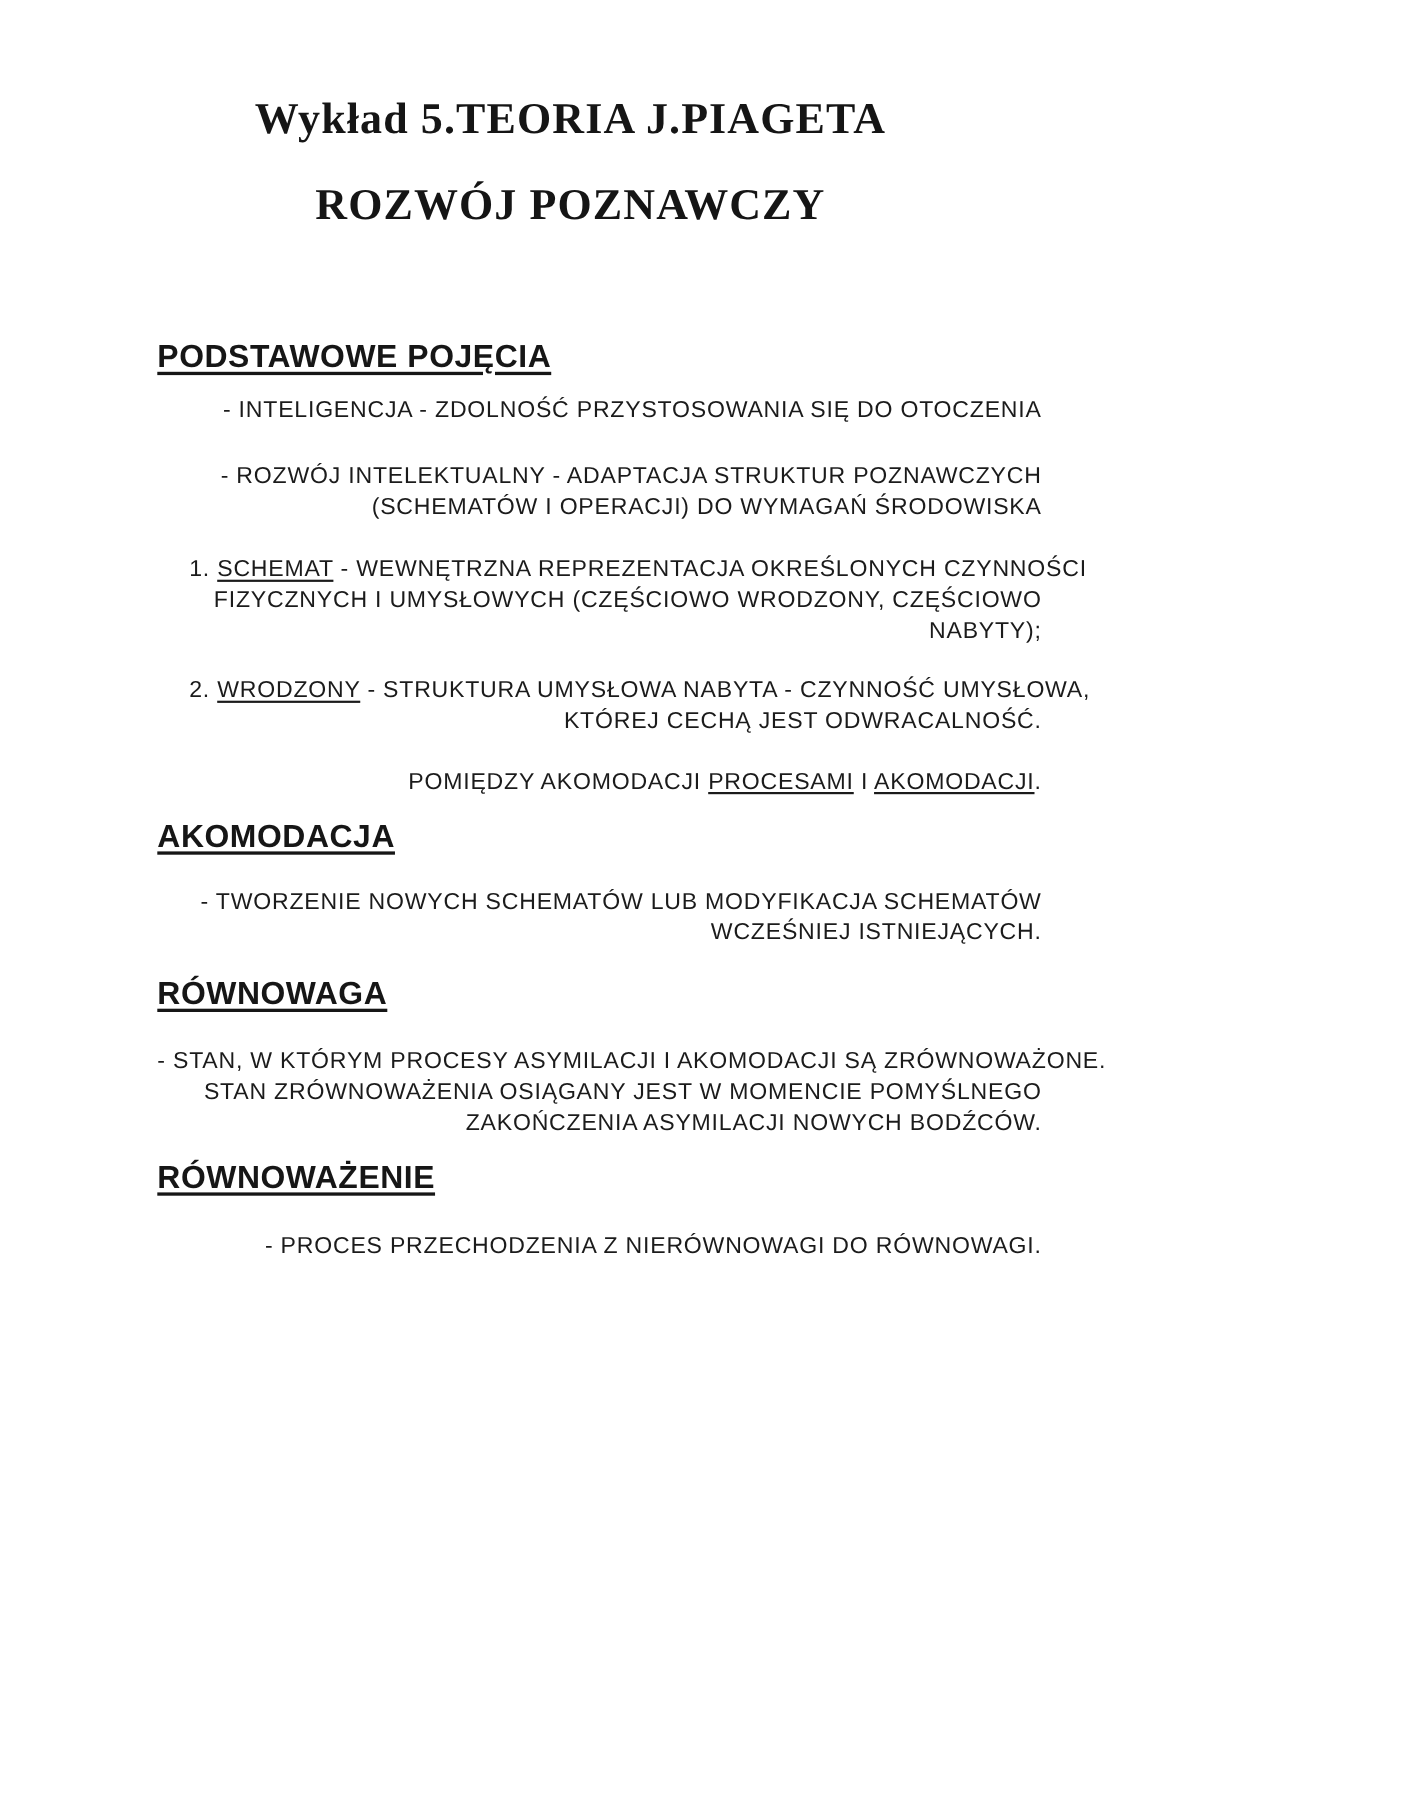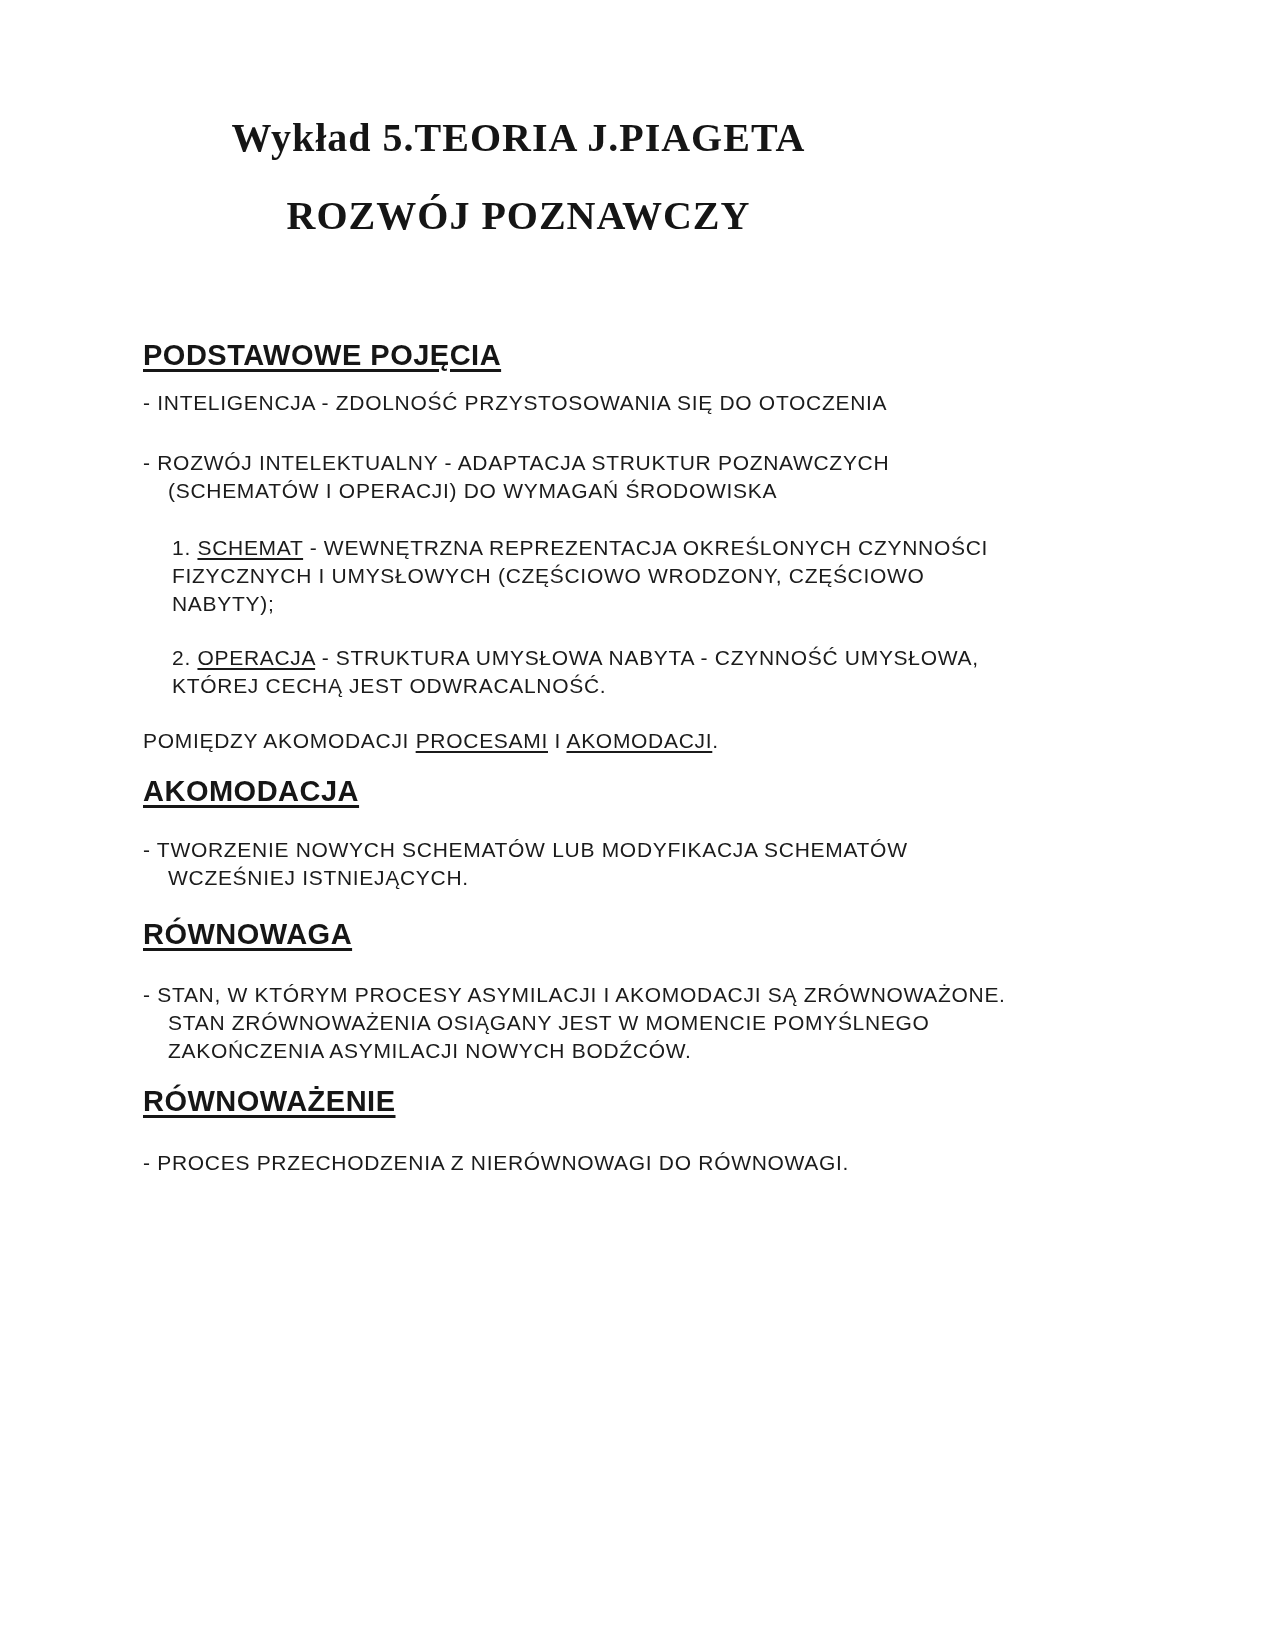--- a/index.html
+++ b/index.html
@@ -11,21 +11,21 @@
     height: 1650px;
     background: #ffffff;
     color: #1b1b1b;
     font-family: "Liberation Sans", sans-serif;
     overflow: hidden;
   }
   .page {
     box-sizing: border-box;
     width: 1037px;
     height: 1650px;
-    padding: 112px 90px 0 143px;
+    padding: 82px 90px 0 143px;
   }
   .title {
     font-family: "Liberation Serif", serif;
     font-weight: bold;
     font-size: 40px;
     line-height: 52px;
     letter-spacing: 1px;
     text-align: center;
     margin-left: -143px;   
     margin-right: -90px;
@@ -43,20 +43,21 @@
     text-decoration: underline;
     text-decoration-thickness: 3px;
     text-underline-offset: 4px;
     white-space: nowrap;
     color: #161616;
   }
   .para {
     font-size: 21px;
     line-height: 28px;
     letter-spacing: 0.7px;
+    text-align: right;
   }
   .line {
     white-space: nowrap;
   }
   
   .para:not(.sub) .line + .line {
     padding-left: 25px;
   }
   
   .sub {
@@ -87,21 +88,21 @@
     <div class="line">(SCHEMATÓW I OPERACJI) DO WYMAGAŃ ŚRODOWISKA</div>
   </div>
 
   <div class="para sub" style="margin-top:29px">
     <div class="line"><span>1. </span><span class="u">SCHEMAT</span><span> - WEWNĘTRZNA REPREZENTACJA OKREŚLONYCH CZYNNOŚCI</span></div>
     <div class="line">FIZYCZNYCH I UMYSŁOWYCH (CZĘŚCIOWO WRODZONY, CZĘŚCIOWO</div>
     <div class="line">NABYTY);</div>
   </div>
 
   <div class="para sub" style="margin-top:26px">
-    <div class="line"><span>2. </span><span class="u">OPERACJA</span><span> - STRUKTURA UMYSŁOWA NABYTA - CZYNNOŚĆ UMYSŁOWA,</span></div>
+    <div class="line"><span>2. </span><span class="u">WRODZONY</span><span> - STRUKTURA UMYSŁOWA NABYTA - CZYNNOŚĆ UMYSŁOWA,</span></div>
     <div class="line">KTÓREJ CECHĄ JEST ODWRACALNOŚĆ.</div>
   </div>
 
   <div class="para" style="margin-top:27px">
     <div class="line"><span>POMIĘDZY AKOMODACJI </span><span class="u">PROCESAMI</span><span> I </span><span class="u">AKOMODACJI</span><span>.</span></div>
   </div>
 
 
 
   <div class="h2" style="margin-top:18px">AKOMODACJA</div>

